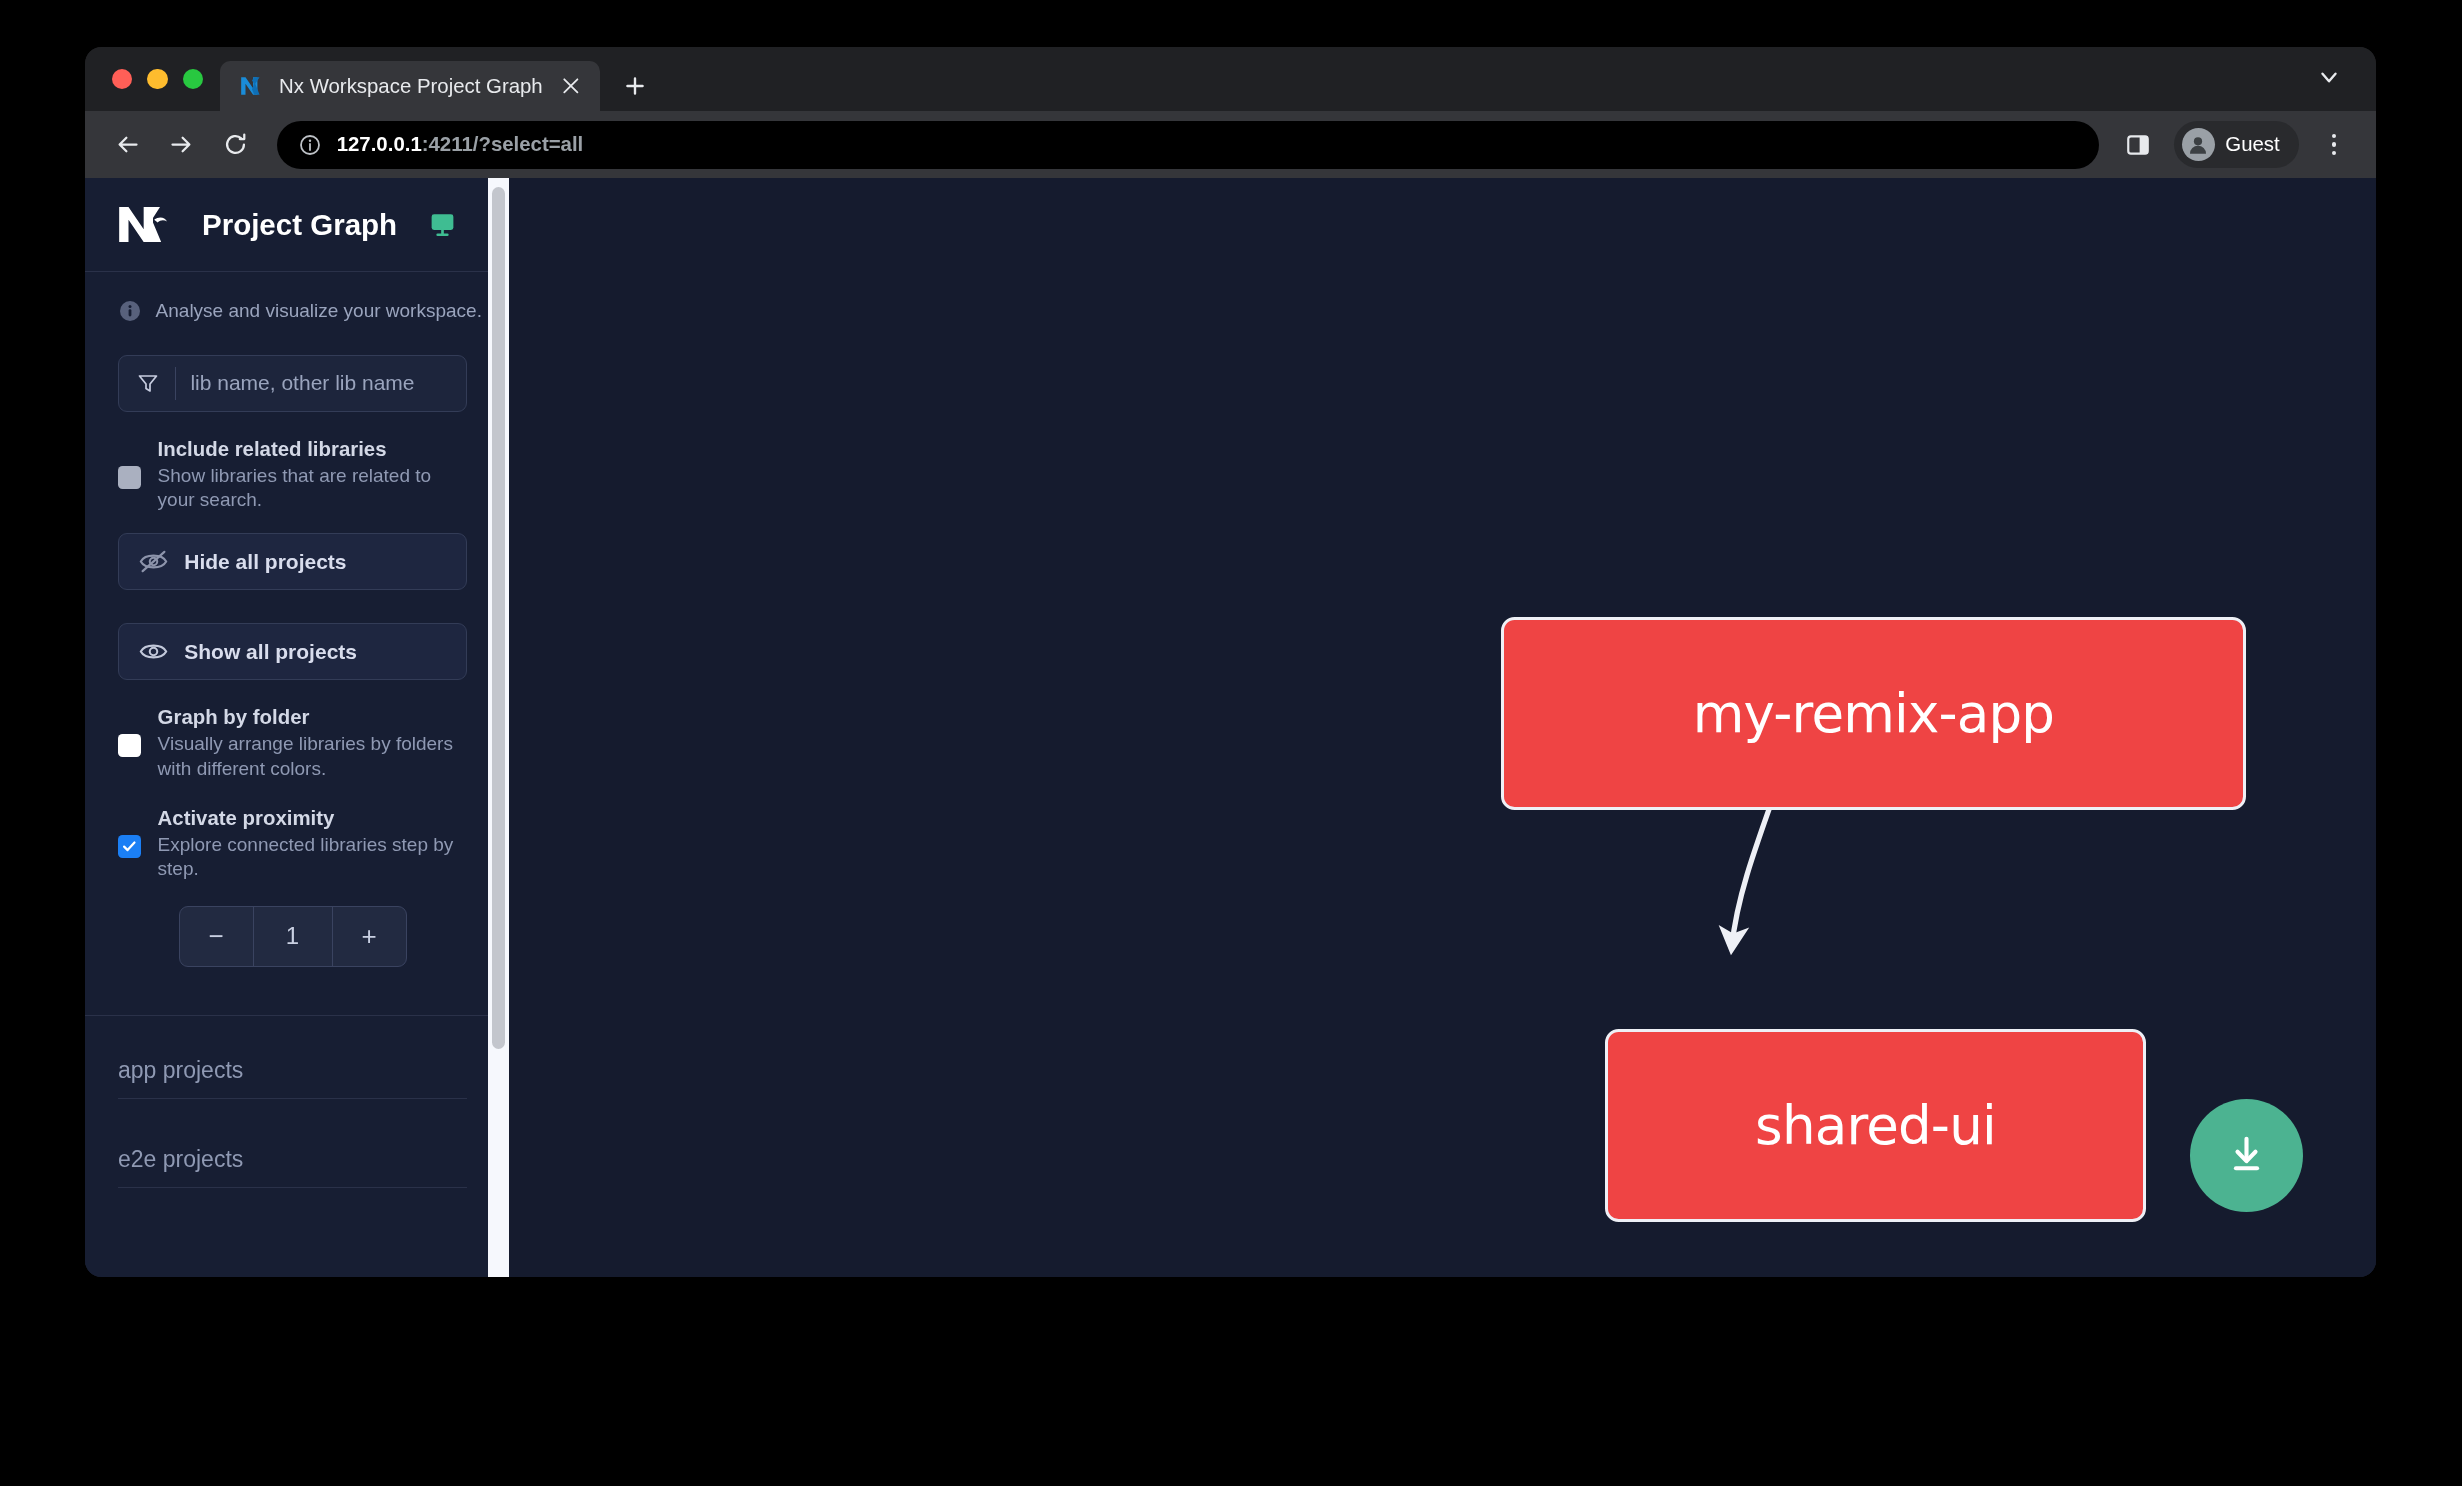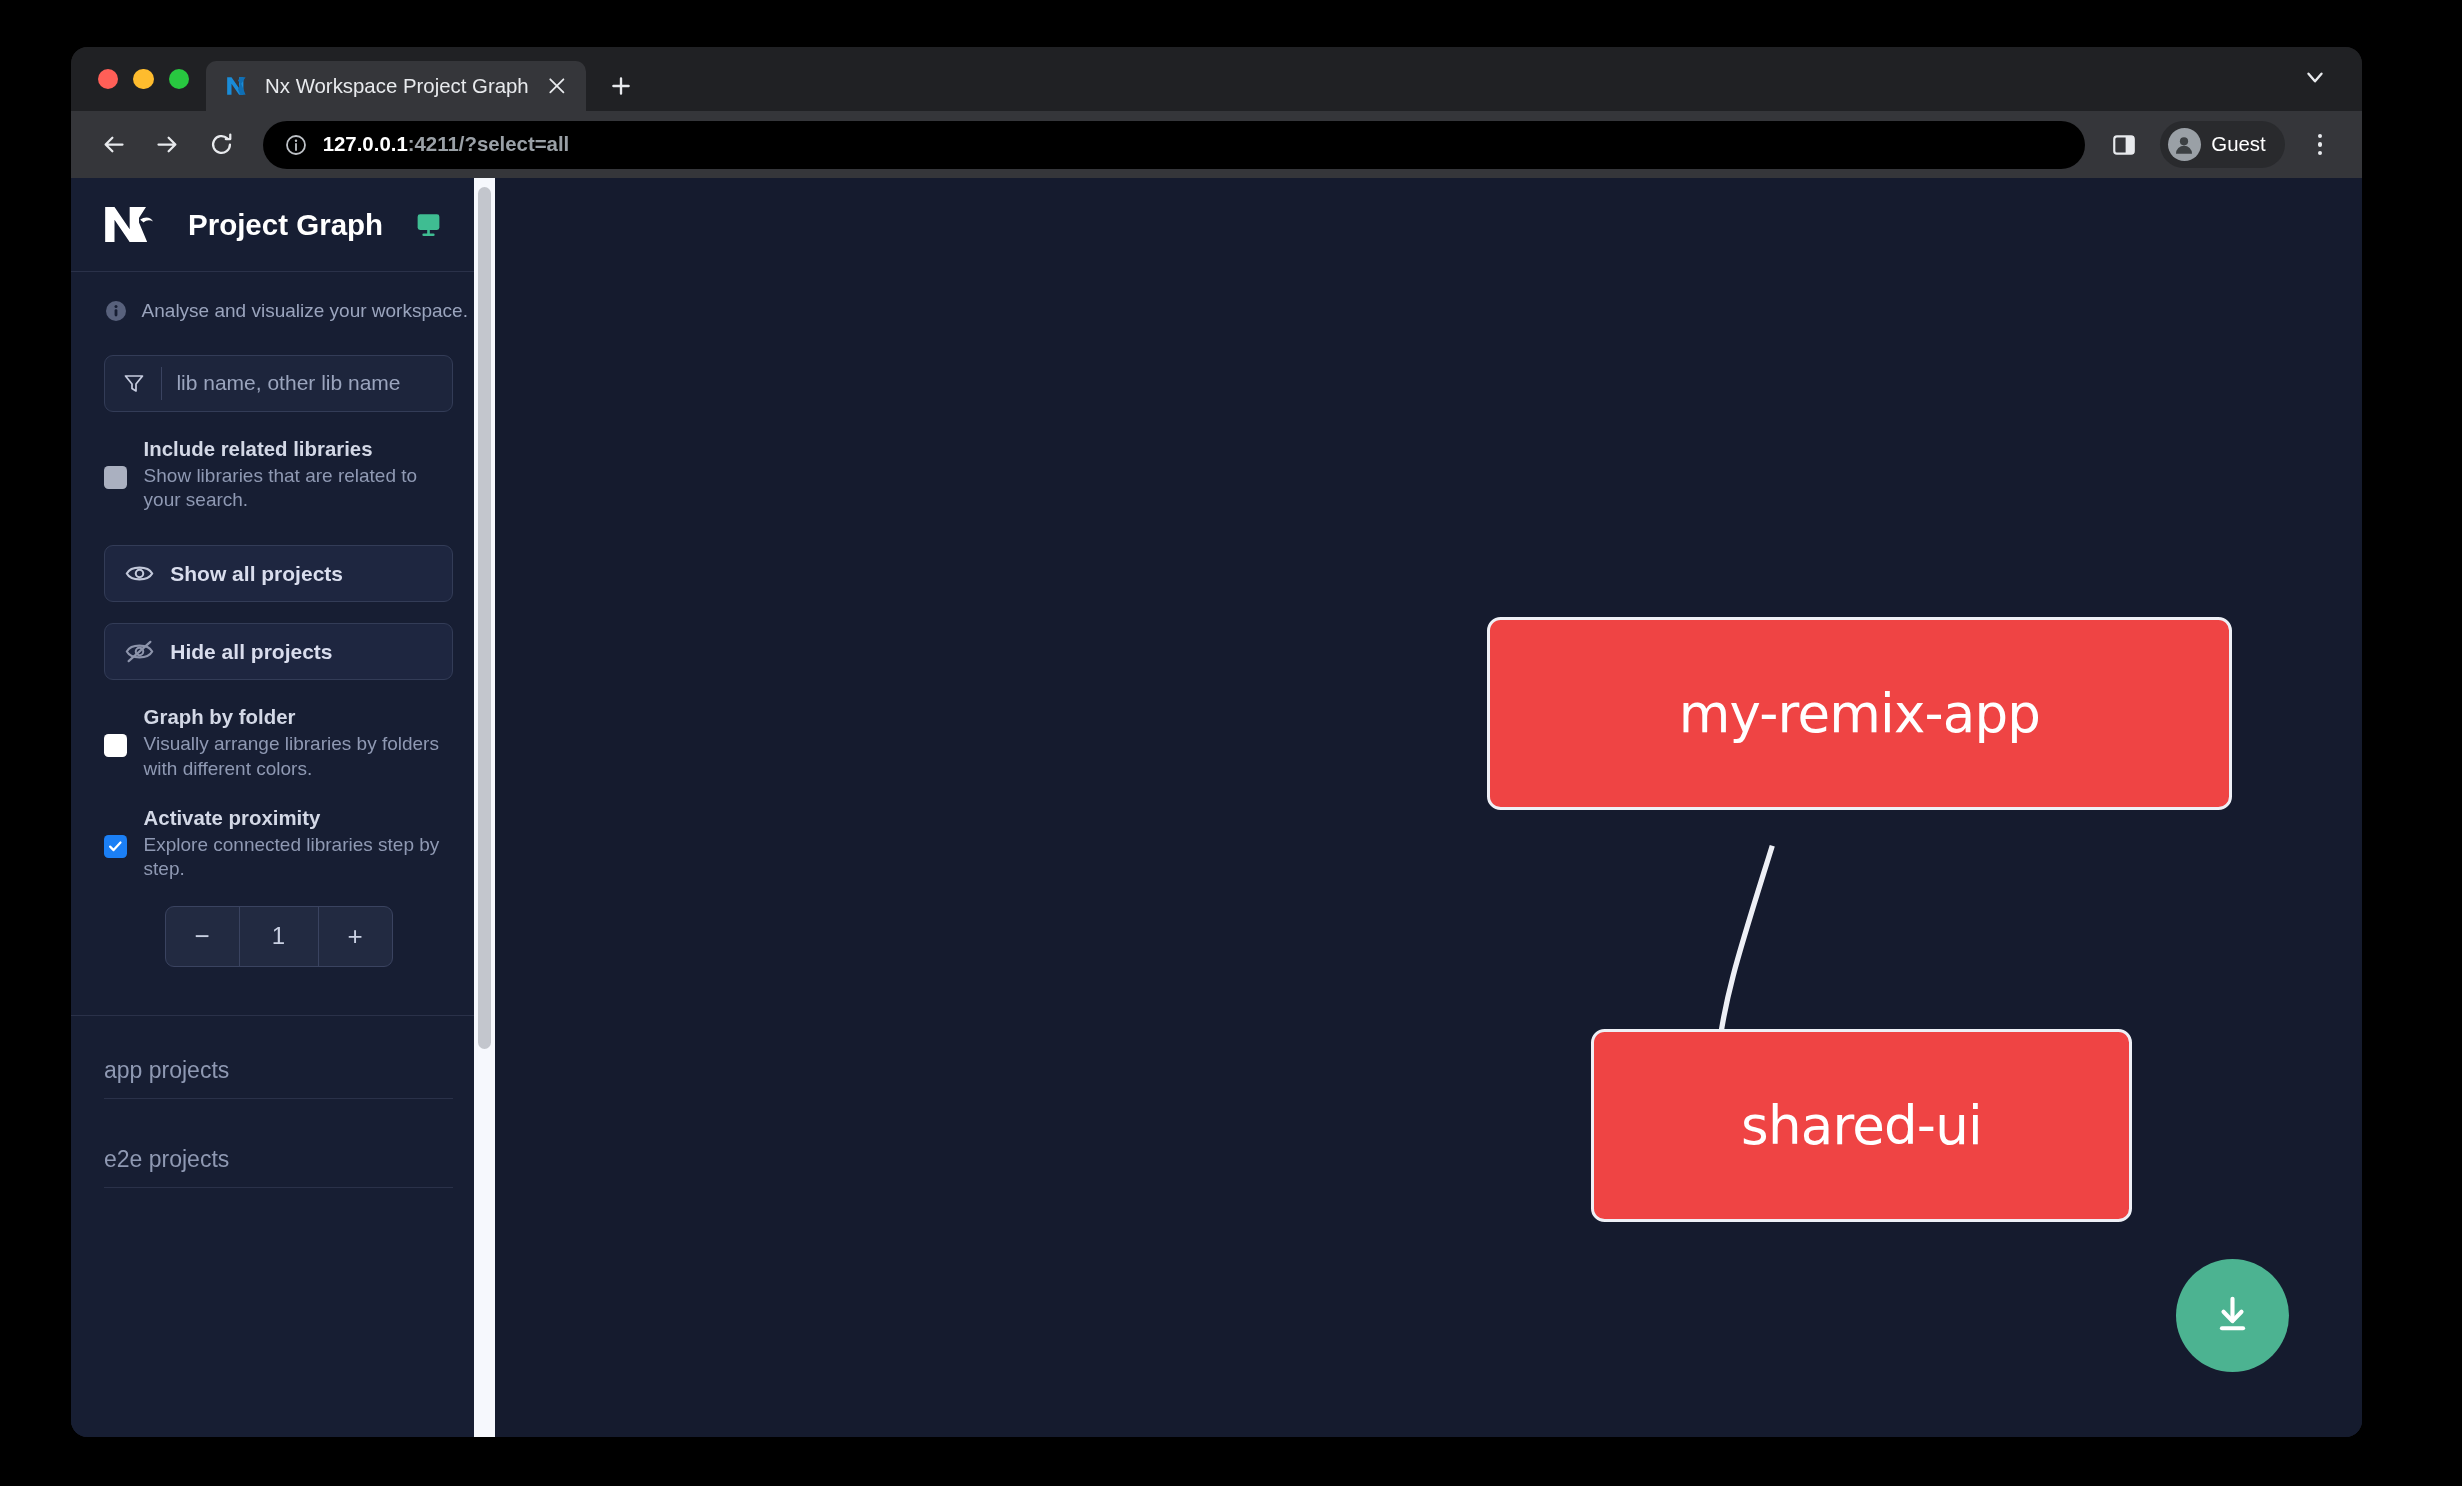--- a/index.html
+++ b/index.html
@@ -8,24 +8,24 @@
     width: 2462px;
     height: 1487px;
     background: #000000;
     font-family: "Liberation Sans", sans-serif;
     overflow: hidden;
   }
 
   
   .browser-window {
     position: absolute;
-    left: 71px;
+    left: 85px;
     top: 47px;
     width: 2291px;
-    height: 1390px;
+    height: 1230px;
     background: #202124;
     border-radius: 16.6px;
     overflow: hidden;
     display: flex;
     flex-direction: column;
   }
 
   
   .tab-strip {
     height: 64px;
@@ -571,39 +571,39 @@
         </div>
 
         <div class="check-row">
           <span class="checkbox disabled"></span>
           <span class="check-texts">
             <span class="check-label">Include related libraries</span>
             <span class="check-desc">Show libraries that are related to your search.</span>
           </span>
         </div>
 
-        <div class="pill-btn first">
-          <span class="pill-icon">
-            <svg width="29" height="23" viewBox="0 0 24 18">
-              <path d="M1.5 9 C5 2.5 19 2.5 22.5 9 C19 15.5 5 15.5 1.5 9 Z" stroke="#c2c8da" stroke-width="1.7" fill="none"></path>
-              <circle cx="12" cy="9" r="3.1" stroke="#c2c8da" stroke-width="1.7" fill="none"></circle>
-            </svg>
-          </span>
-          <span class="pill-label">Show all projects</span>
-        </div>
-
         <div class="pill-btn second">
           <span class="pill-icon">
             <svg width="29" height="23" viewBox="0 0 24 18">
               <path d="M1.5 9 C5 2.5 19 2.5 22.5 9 C19 15.5 5 15.5 1.5 9 Z" stroke="#8d94ab" stroke-width="1.7" fill="none"></path>
               <circle cx="12" cy="9" r="3.1" stroke="#8d94ab" stroke-width="1.7" fill="none"></circle>
               <path d="M3 17 L21 1" stroke="#8d94ab" stroke-width="1.8" stroke-linecap="round"></path>
             </svg>
           </span>
           <span class="pill-label">Hide all projects</span>
+        </div>
+
+        <div class="pill-btn first">
+          <span class="pill-icon">
+            <svg width="29" height="23" viewBox="0 0 24 18">
+              <path d="M1.5 9 C5 2.5 19 2.5 22.5 9 C19 15.5 5 15.5 1.5 9 Z" stroke="#c2c8da" stroke-width="1.7" fill="none"></path>
+              <circle cx="12" cy="9" r="3.1" stroke="#c2c8da" stroke-width="1.7" fill="none"></circle>
+            </svg>
+          </span>
+          <span class="pill-label">Show all projects</span>
         </div>
 
         <div class="check-row">
           <span class="checkbox unchecked"></span>
           <span class="check-texts">
             <span class="check-label">Graph by folder</span>
             <span class="check-desc">Visually arrange libraries by folders with different colors.</span>
           </span>
         </div>
 

